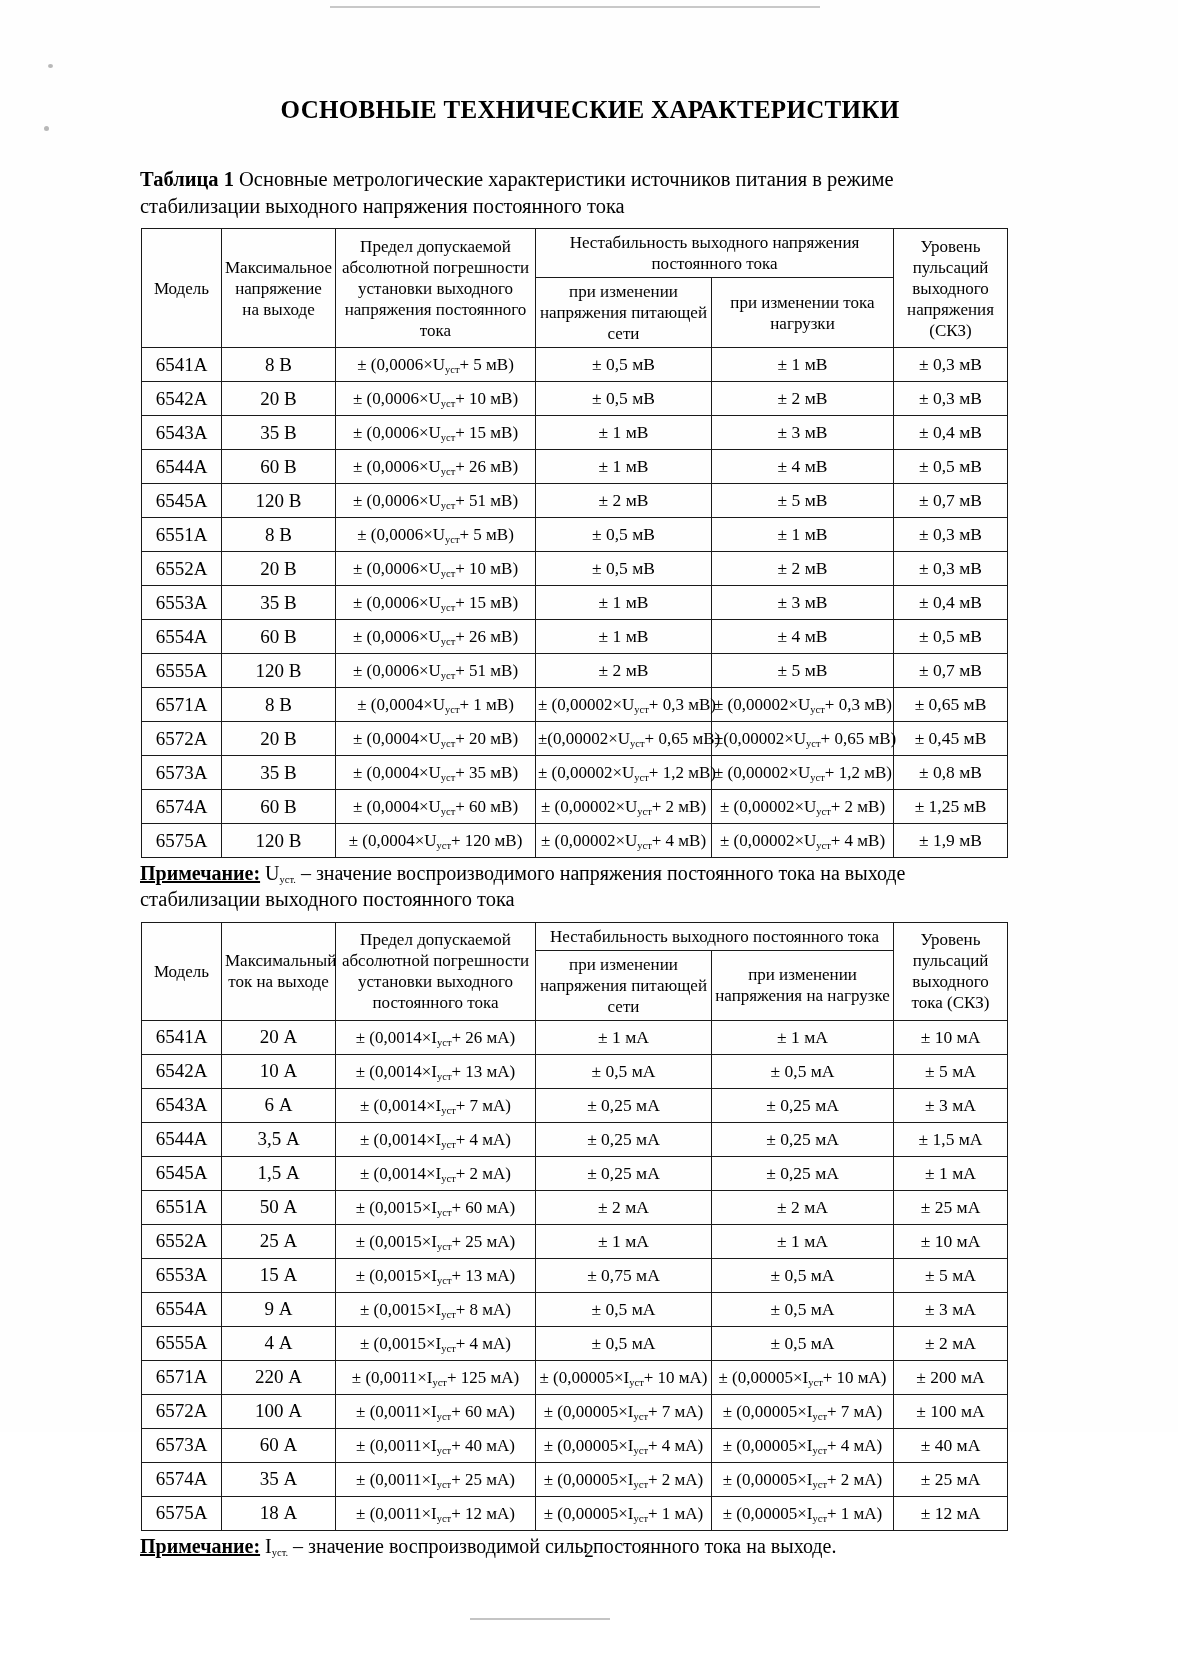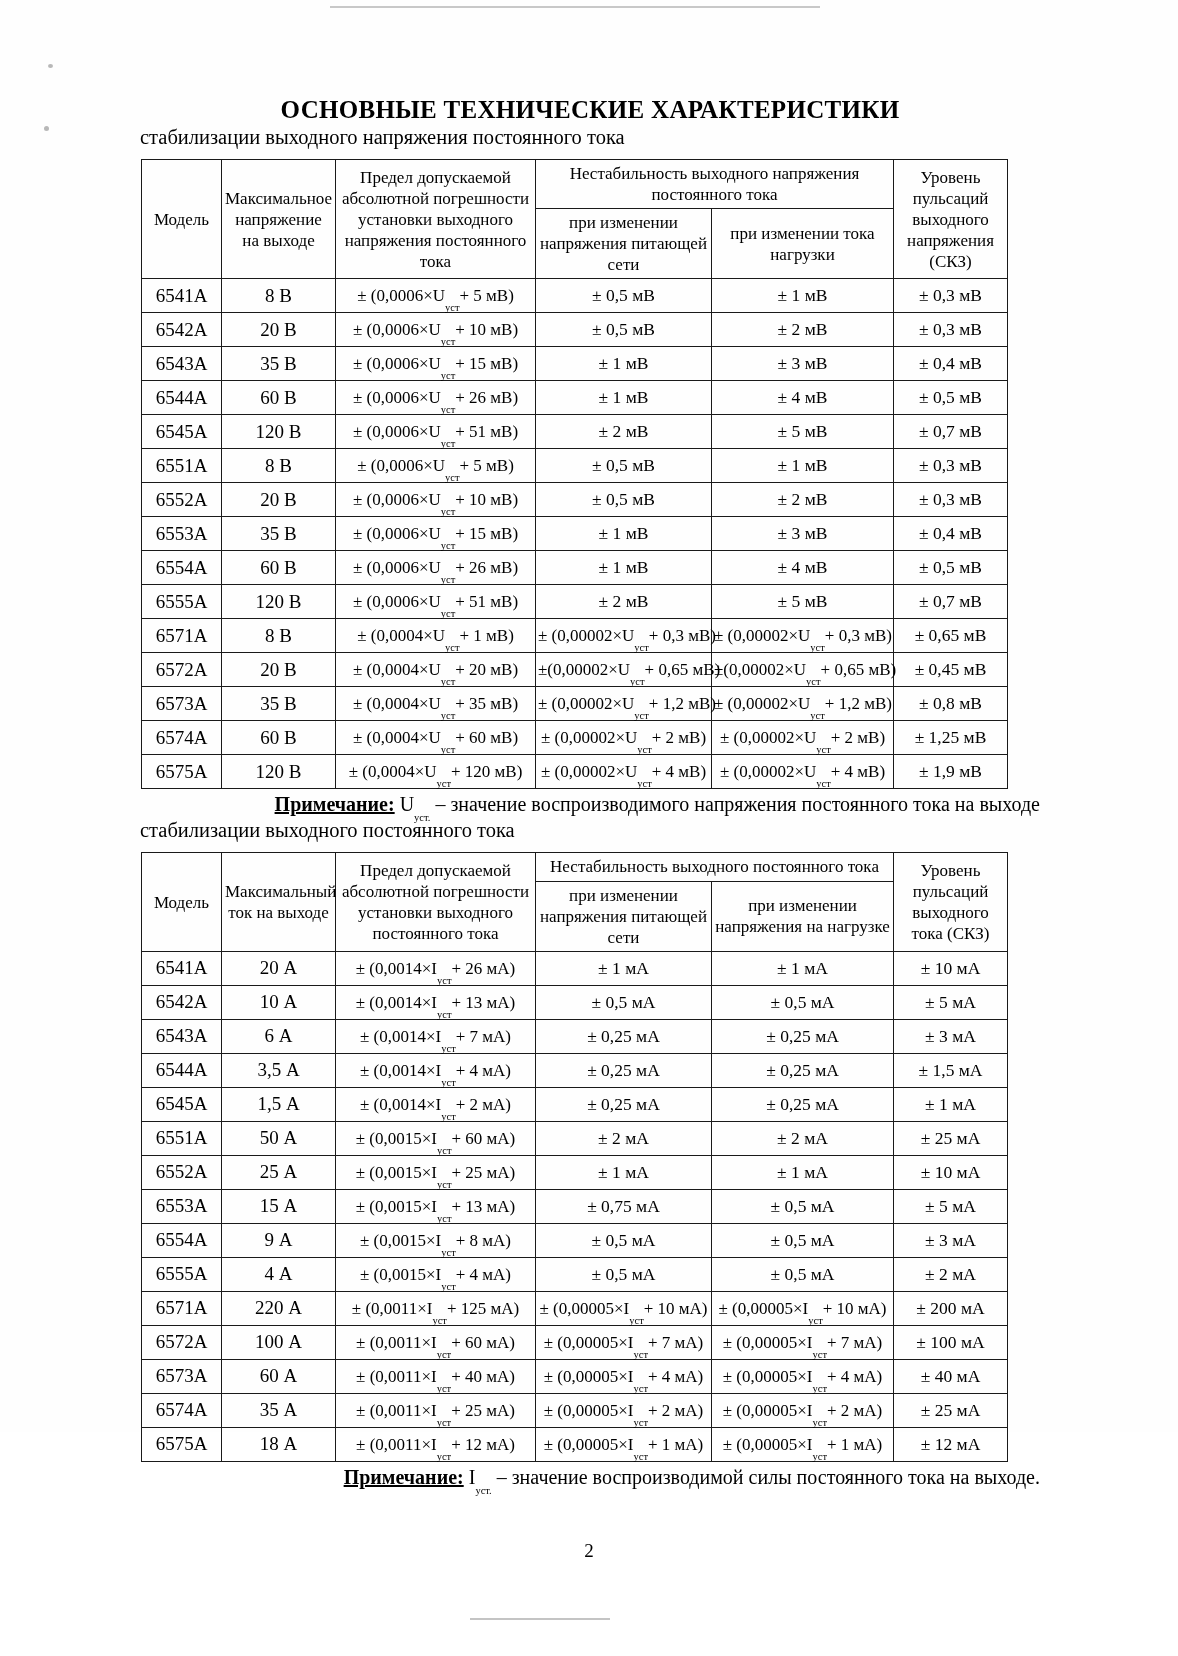--- a/index.html
+++ b/index.html
@@ -60,26 +60,25 @@
   }
   table.spec th{
     font-size:17px;
     line-height:1.24;
     padding:3px 3px;
   }
   table.spec td.model{font-size:19px;}
   table.spec td.maxv{font-size:19px;}
   table.spec td{height:29px;}
   .formula{white-space:nowrap;font-size:17px;}
-  sub{font-size:10.5px;vertical-align:baseline;position:relative;top:10px;}
+  sub{font-size:10.5px;vertical-align:baseline;position:relative;top:3px;}
   .note{
     font-size:20px;
     margin:0;padding-top:2px;
     line-height:1.3;
-    text-align:right;
   }
   .note b{font-weight:bold;text-decoration:underline;}
   .pageno{
     position:absolute;left:0;top:1540px;width:1178px;
     text-align:center;font-size:19px;
   }
   .c-model{width:80px;}
   .c-max{width:114px;}
   .c-err{width:200px;}
   .c-net{width:176px;}
@@ -93,20 +92,24 @@
 
   <div class="scanline-top"></div>
   <div class="scanline-bottom"></div>
   <div class="speck" style="left:48px;top:64px;width:5px;height:4px;"></div>
   <div class="speck" style="left:44px;top:126px;width:5px;height:5px;"></div>
 
   <div class="content">
 
     <h1 class="doc-title">ОСНОВНЫЕ ТЕХНИЧЕСКИЕ ХАРАКТЕРИСТИКИ</h1>
 
+    <p class="tbl-caption cap-1">
+      <b>Таблица 1</b>
+      <span>Основные метрологические характеристики источников питания в режиме</span>
+    </p>
     <p class="tbl-caption cap-line2">стабилизации выходного напряжения постоянного тока</p>
 
     <table class="spec" id="table1">
       <colgroup>
         <col class="c-model">
           <col class="c-max">
           <col class="c-err">
           <col class="c-net">
           <col class="c-load">
           <col class="c-rip">

